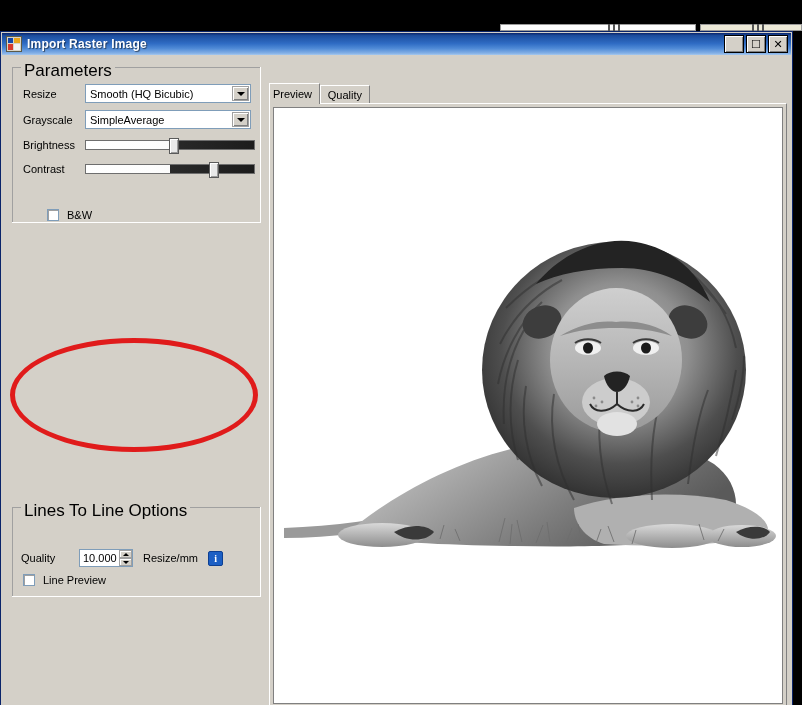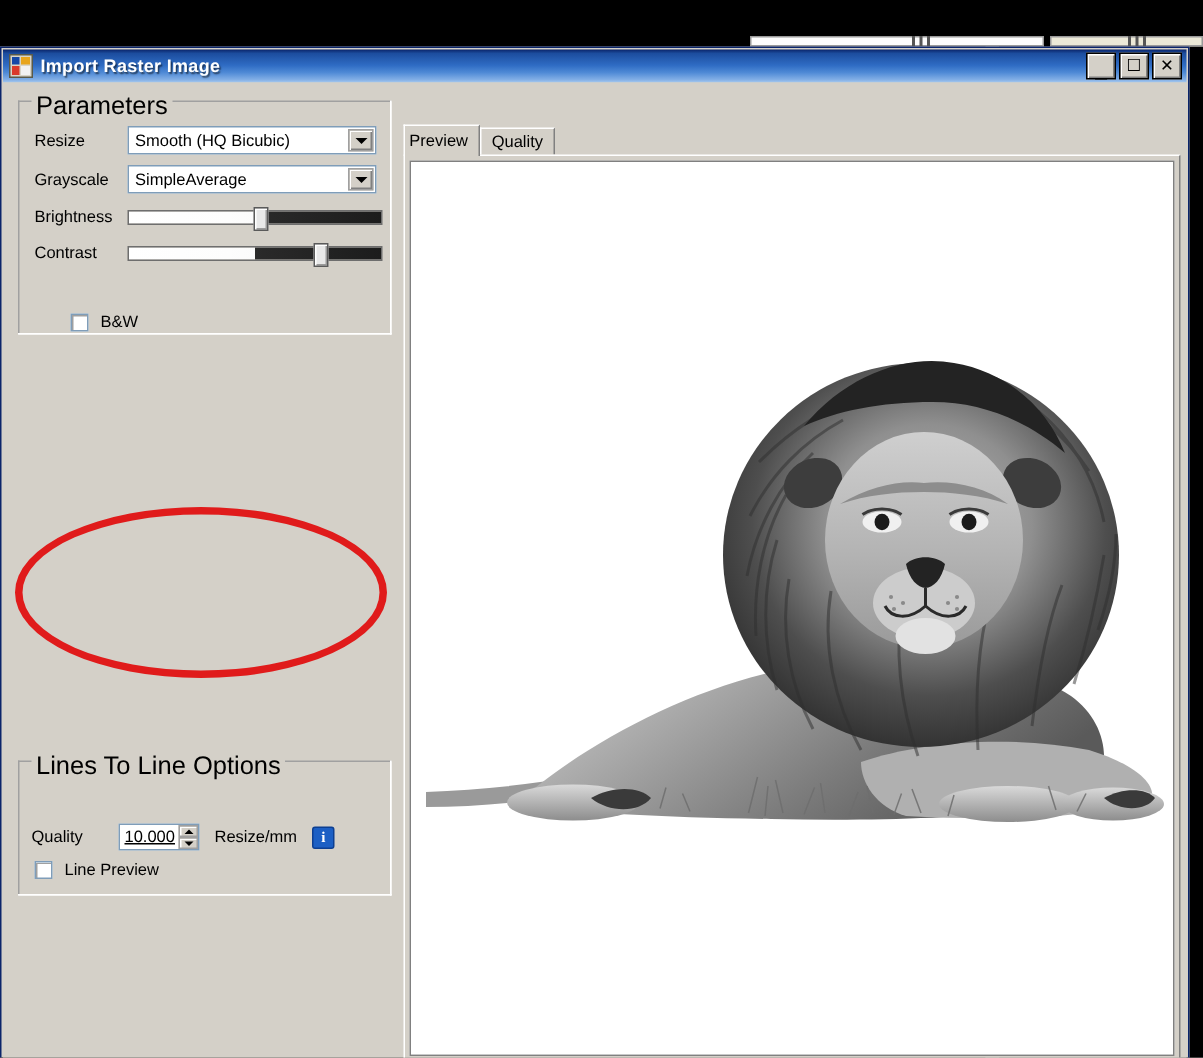--- a/index.html
+++ b/index.html
@@ -76,21 +76,21 @@
        box-shadow:inset 1px 1px 0 #fff, inset -1px -1px 0 #9a9a9a;}
 
   .cbox{width:12px;height:12px;background:#fff;border:1px solid #7f9db9;box-sizing:border-box;
         box-shadow:inset 1px 1px 0 #a0a0a0;}
 
   .radio{width:12px;height:12px;border-radius:50%;background:#fff;border:1px solid #7f9db9;box-sizing:border-box;
          position:relative;box-shadow:inset 1px 1px 1px #b0b0b0;}
   .radio.on::after{content:"";position:absolute;left:3px;top:3px;width:4px;height:4px;border-radius:50%;background:#000;}
 
   .spin{position:relative;width:54px;height:18px;background:#fff;border:1px solid #7f9db9;box-sizing:border-box;
-        display:flex;align-items:center;overflow:hidden;text-decoration:underline;}
+        display:flex;align-items:center;overflow:hidden;}
   .spin .sv{font-size:11px;color:#000;padding-left:3px;white-space:nowrap;}
   .spin-btns{position:absolute;right:0;top:0;width:13px;height:16px;display:flex;flex-direction:column;}
   .spin-btns div{flex:1;background:#d4d0c8;border:1px solid #a0a0a0;box-sizing:border-box;
         box-shadow:inset 1px 1px 0 #fff;display:flex;align-items:center;justify-content:center;}
   .sp-up{width:0;height:0;border-left:3px solid transparent;border-right:3px solid transparent;border-bottom:3px solid #000;}
   .sp-dn{width:0;height:0;border-left:3px solid transparent;border-right:3px solid transparent;border-top:3px solid #000;}
 
   .info-ico{width:15px;height:15px;background:#1c5fc4;border:1px solid #0d3f92;box-sizing:border-box;
        color:#fff;font-size:10px;font-weight:bold;display:flex;align-items:center;justify-content:center;
        font-family:"Liberation Serif",serif;border-radius:2px;}

